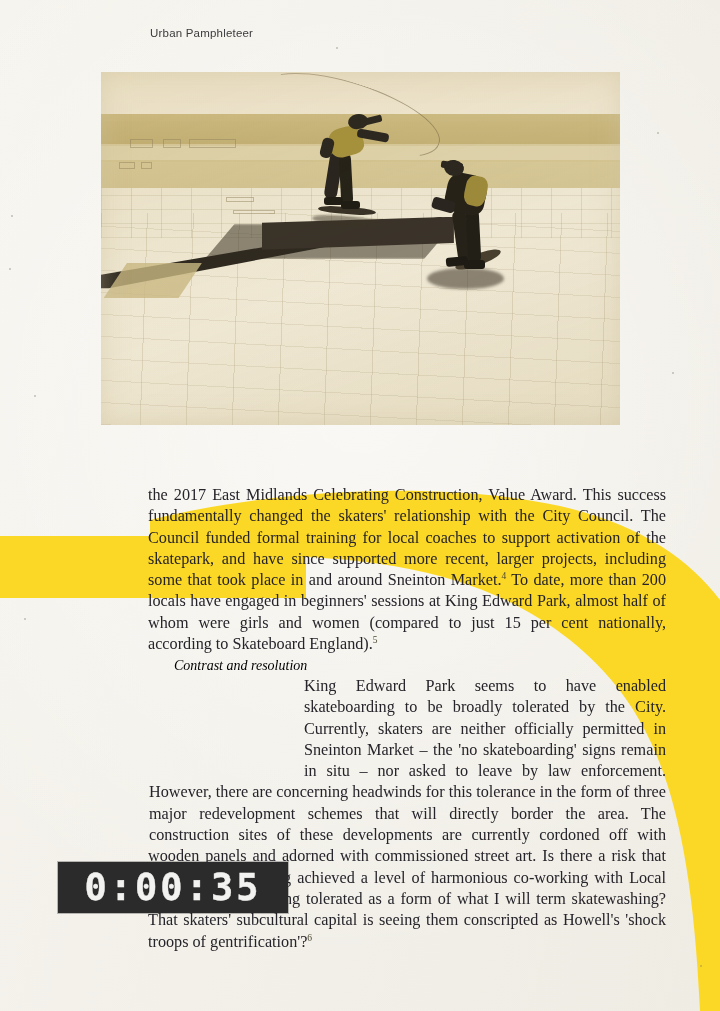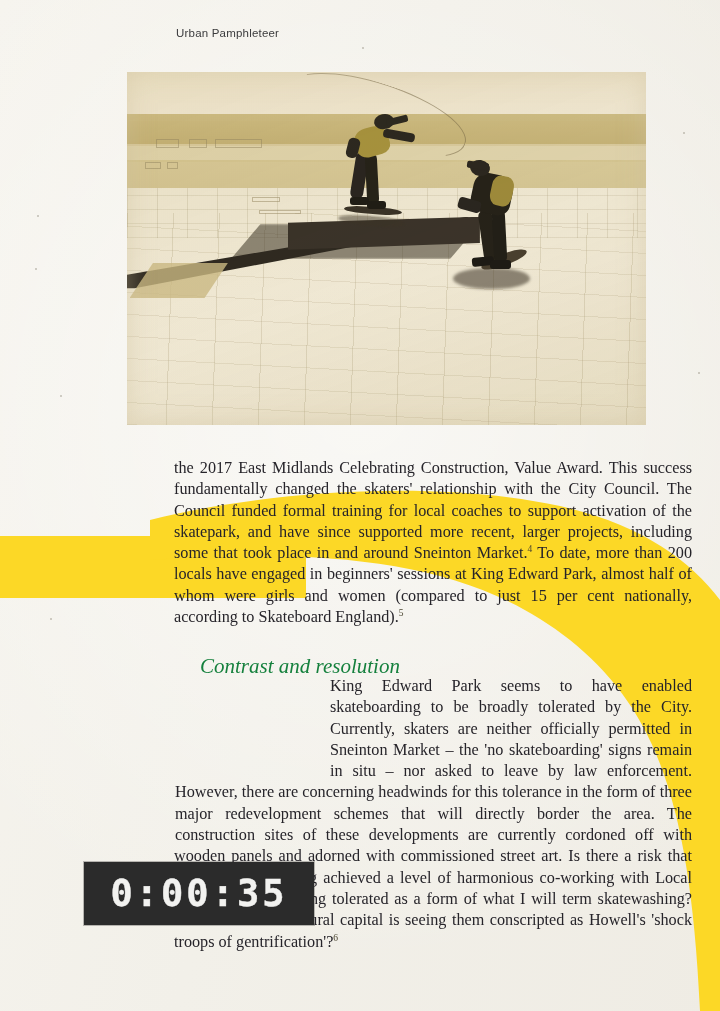--- a/index.html
+++ b/index.html
@@ -21,21 +21,20 @@
       radial-gradient(ellipse 110% 80% at 50% 40%, rgba(255,255,255,0.55) 0%, rgba(255,255,255,0) 70%),
       linear-gradient(105deg, #f6f4ee 0%, #f2f0e9 45%, #efece4 100%);
     pointer-events: none;
     z-index: 0;
   }
 
   .page {
     position: absolute;
     inset: 0;
     z-index: 2;
-    margin-left: 26px;
   }
 
   
   .running-head {
     position: absolute;
     left: 150px;
     top: 27px;
     font-family: "Liberation Sans", sans-serif;
     font-size: 11.5px;
     letter-spacing: 0.2px;
@@ -349,28 +348,28 @@
     position: absolute;
     left: 148px;
     width: 518px;
     font-size: 16.2px;
     line-height: 21.3px;
     color: #26242a;
     text-align: justify;
     z-index: 3;
   }
   .col p { margin: 0; }
-  .para-1 { top: 458px; }
+  .para-1 { top: 485px; }
 
   .sec { position: absolute; left: 148px; width: 518px; top: 656px; z-index: 3; }
   .sec-head {
     font-style: italic;
-    font-size: 21px;
+    font-size: 14px;
     line-height: 20px;
-    color: #15803d;
+    color: #000000;
     text-indent: 26px;
   }
   .para-2 {
     font-size: 16.2px;
     line-height: 21.3px;
     color: #26242a;
     text-align: justify;
   }
 
   
@@ -400,21 +399,21 @@
     line-height: 0;
     color: #4a4530;
   }
 
   
   .timer {
     position: absolute;
     left: 58px;
     top: 862px;
     width: 230px;
-    height: 63px;
+    height: 51px;
     background: #2b2b2b;
     display: flex;
     align-items: center;
     justify-content: center;
     z-index: 6;
     box-shadow: 0 0 0 1px rgba(0,0,0,.25);
   }
   .timer-text {
     font-family: "DejaVu Sans Mono", monospace;
     font-size: 37px;

